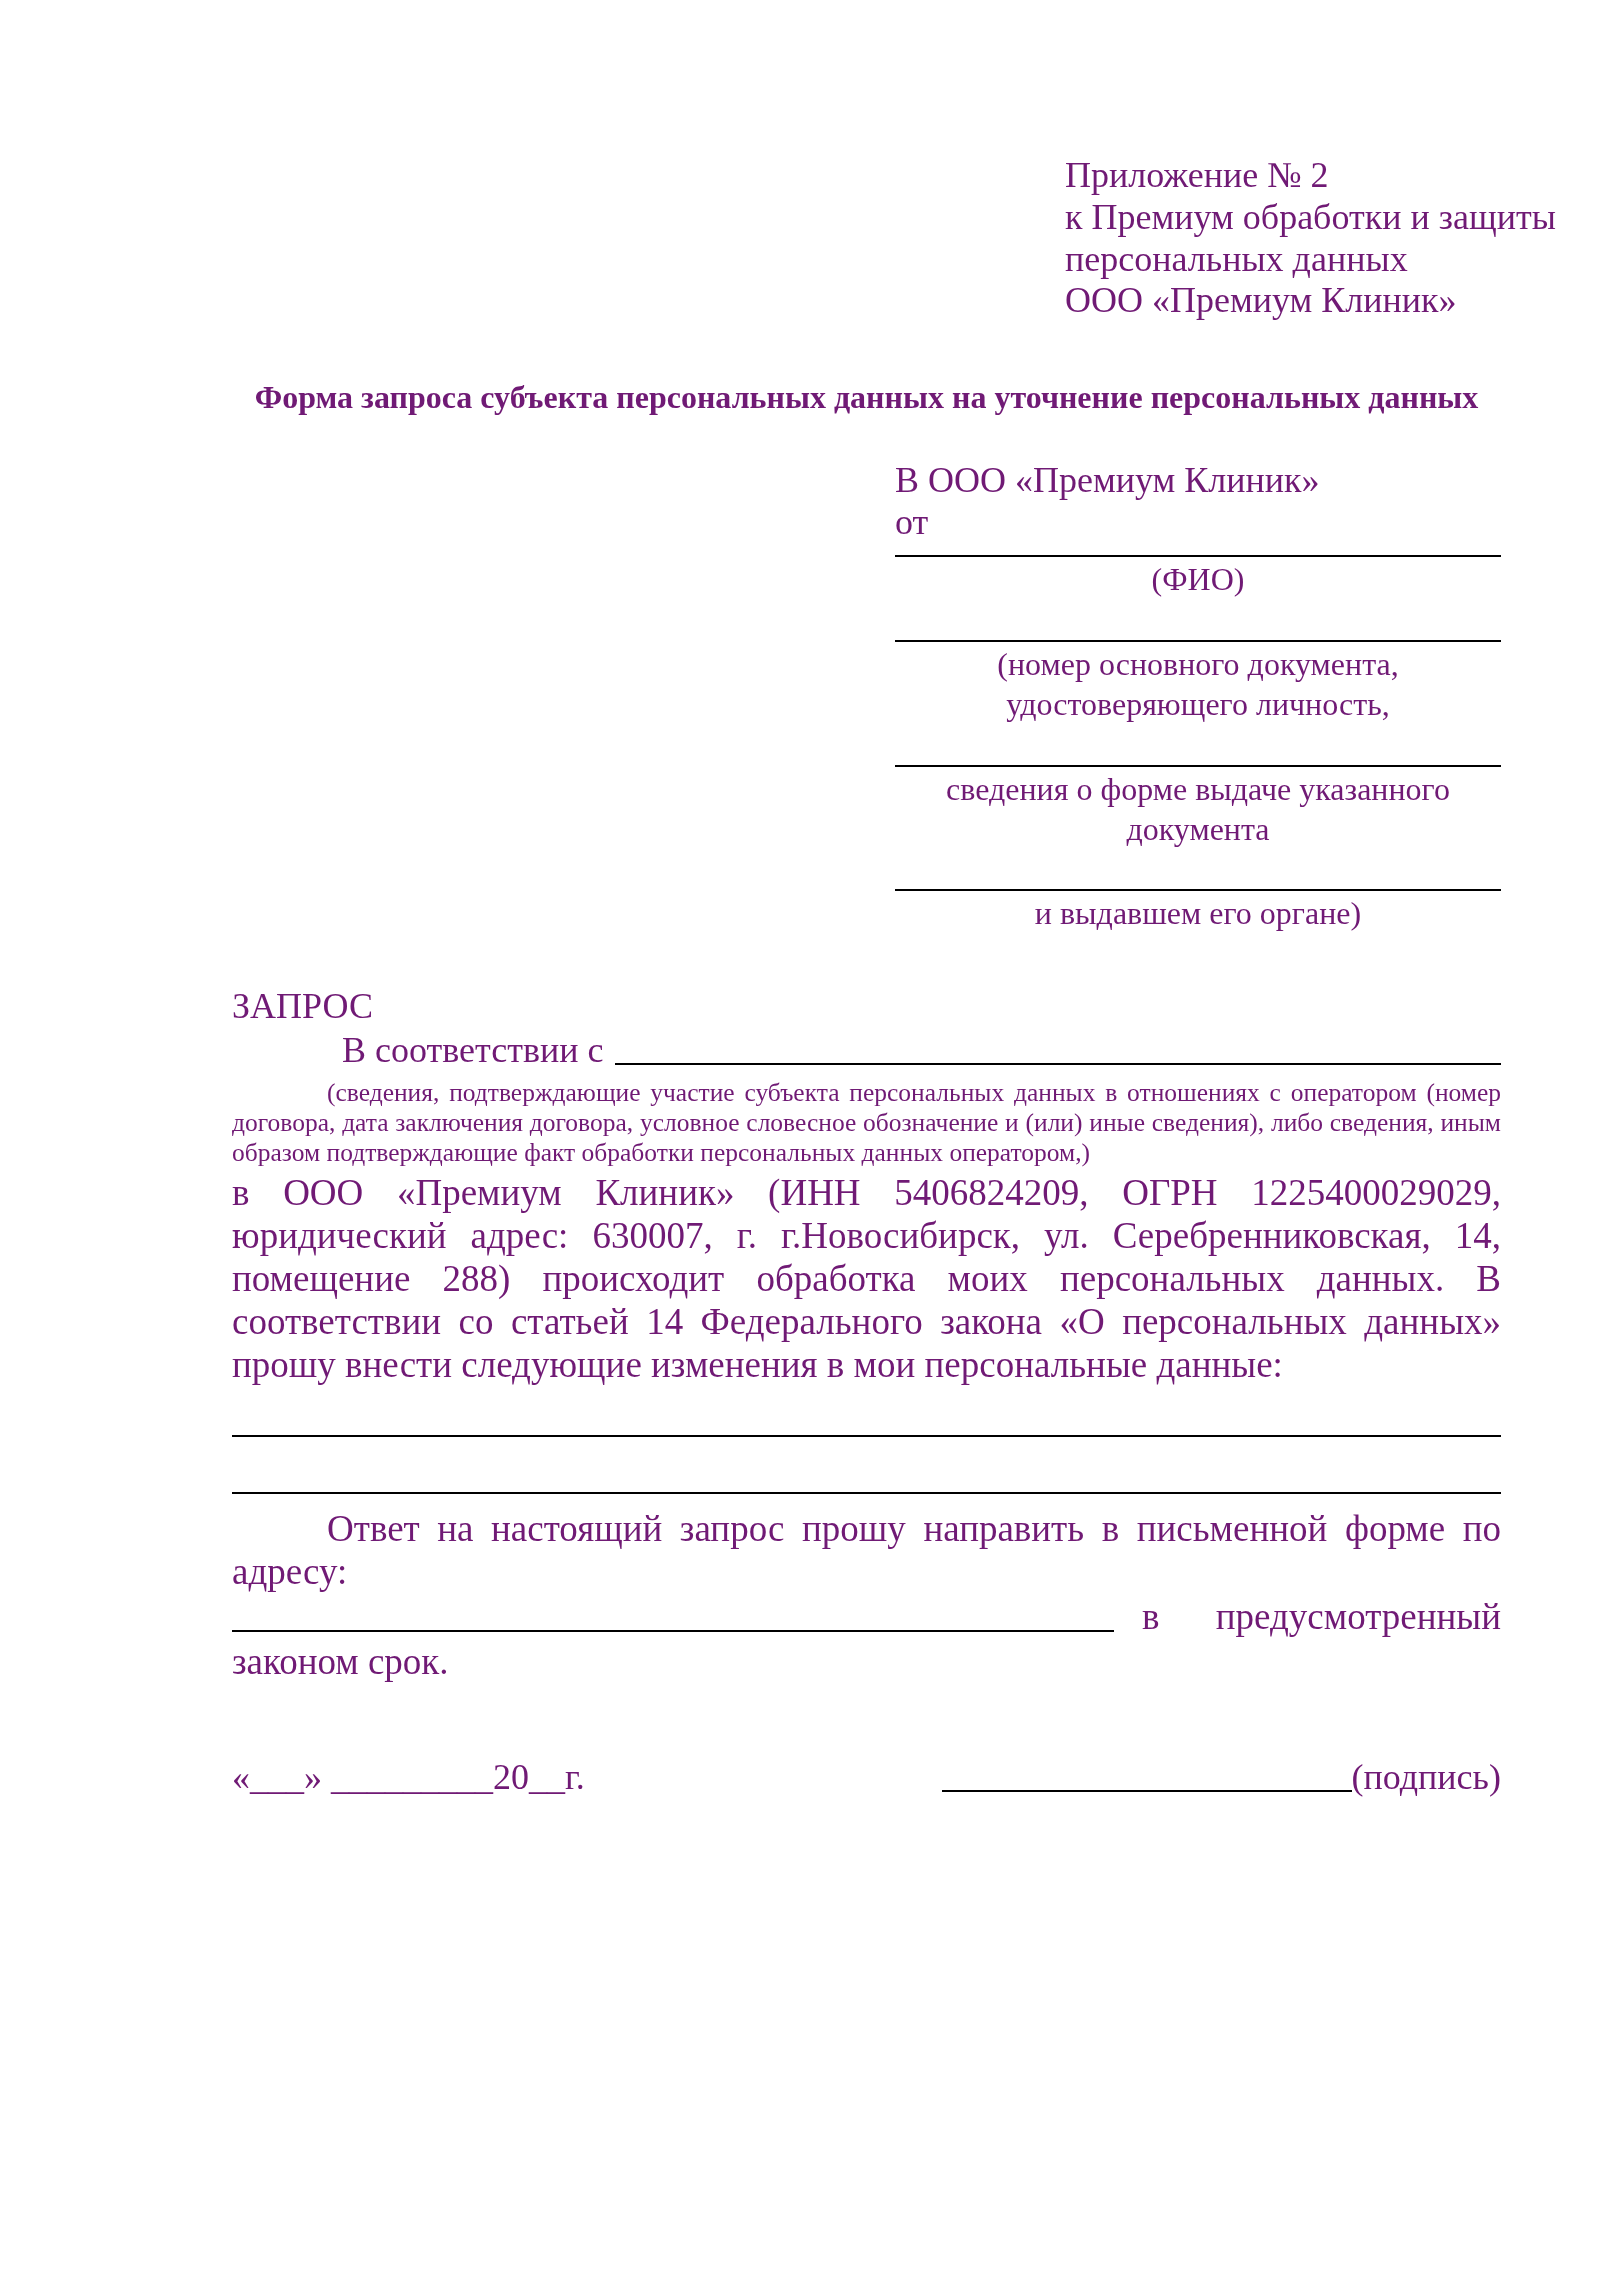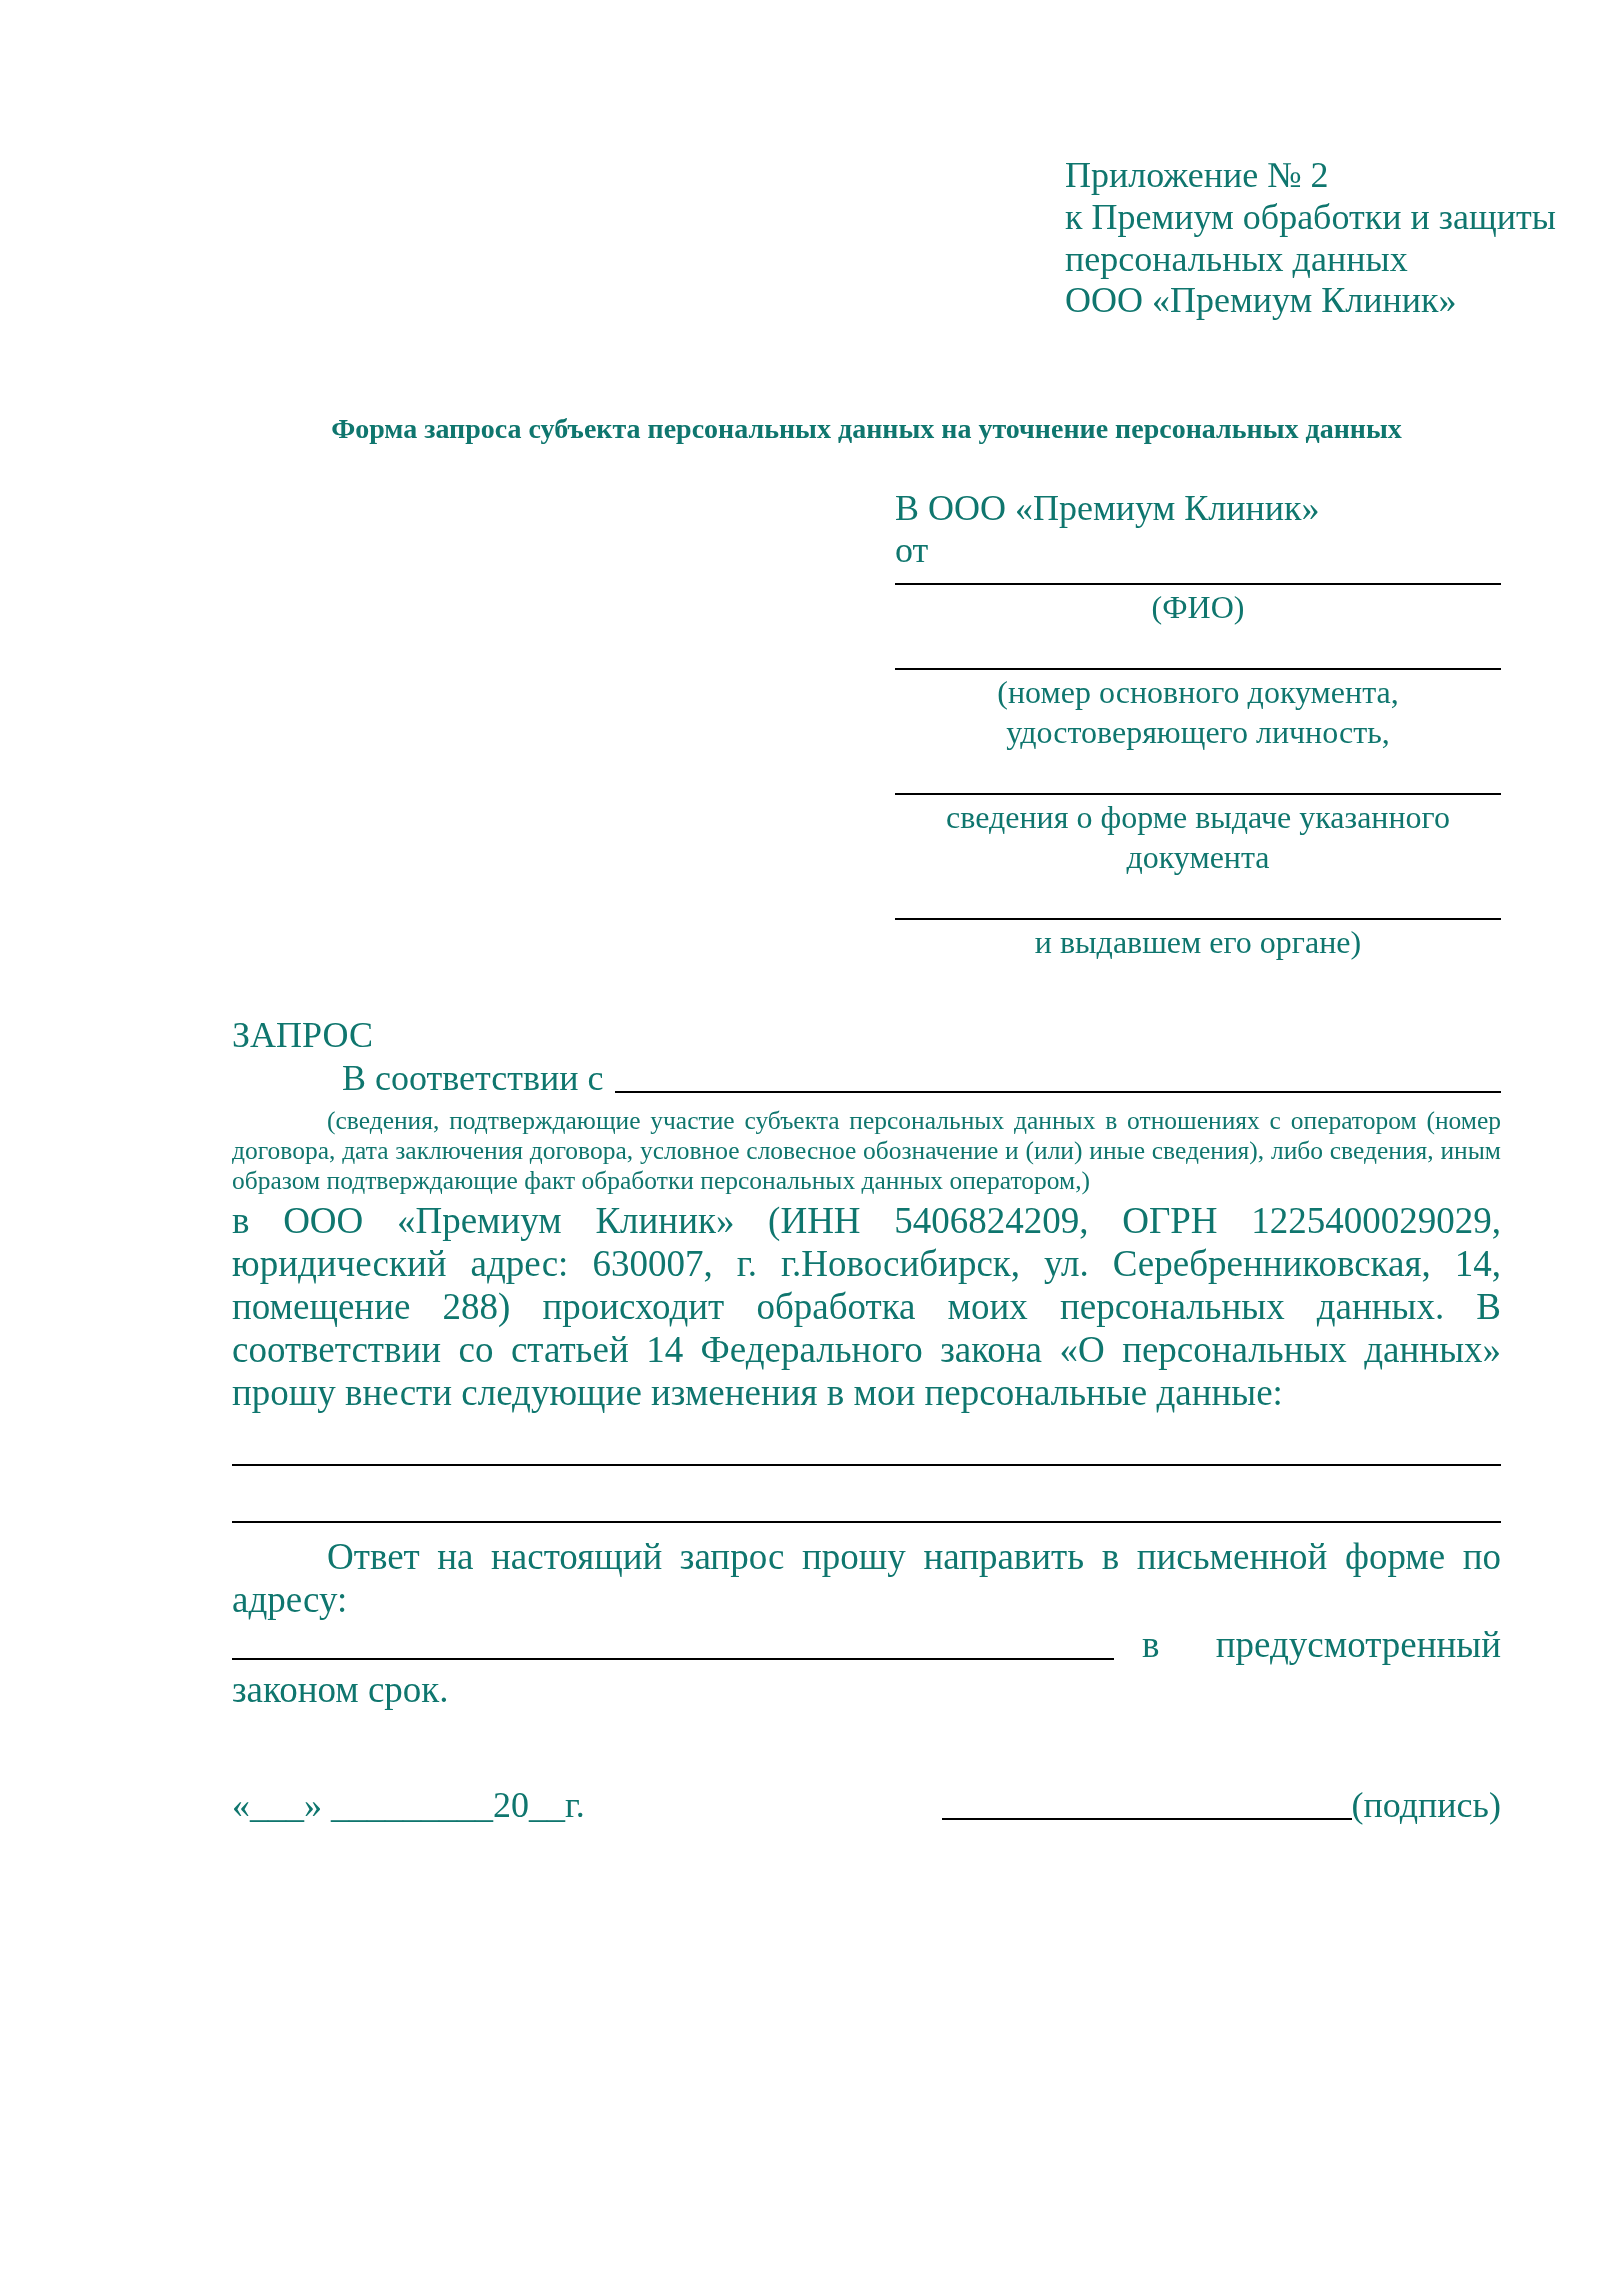--- a/index.html
+++ b/index.html
@@ -1,37 +1,37 @@
 <!DOCTYPE html>
 <html lang="ru"><head>
 <meta charset="utf-8">
 <style>
   html,body{margin:0;padding:0;background:#888;}
   .sheet{
     position:relative;
     width:1621px;height:2294px;
     margin:0 auto;
     background:#ffffff;
-    color:#0f766e;
+    color:#701a75;
     box-sizing:border-box;
     padding:155px 120px 59px 232px;
     font-family:"Liberation Serif","DejaVu Serif",serif;
     font-size:36px;
     line-height:1.16;
   }
   
   .annex{width:436px;margin-left:auto;text-align:left;}
   .annex div{white-space:nowrap;}
   
   .doc-title{
     font-weight:bold;
     text-align:center;
-    font-size:28px;
+    font-size:32px;
     line-height:1.18;
-    margin:90px auto 0 auto;
+    margin:57px auto 0 auto;
     max-width:1267px;
   }
   
   .addressee{width:606px;margin-left:auto;margin-top:43px;}
   .addressee .to-line{white-space:nowrap;}
   .addressee .from-line{margin-top:0;}
   .field{margin-top:0;}
   .field + .field{margin-top:29px;}
   .writein-rule{border-bottom:2.9px solid #000;height:11.8px;}
   .field-caption{font-size:32px;line-height:1.25;text-align:center;margin-top:2px;}

